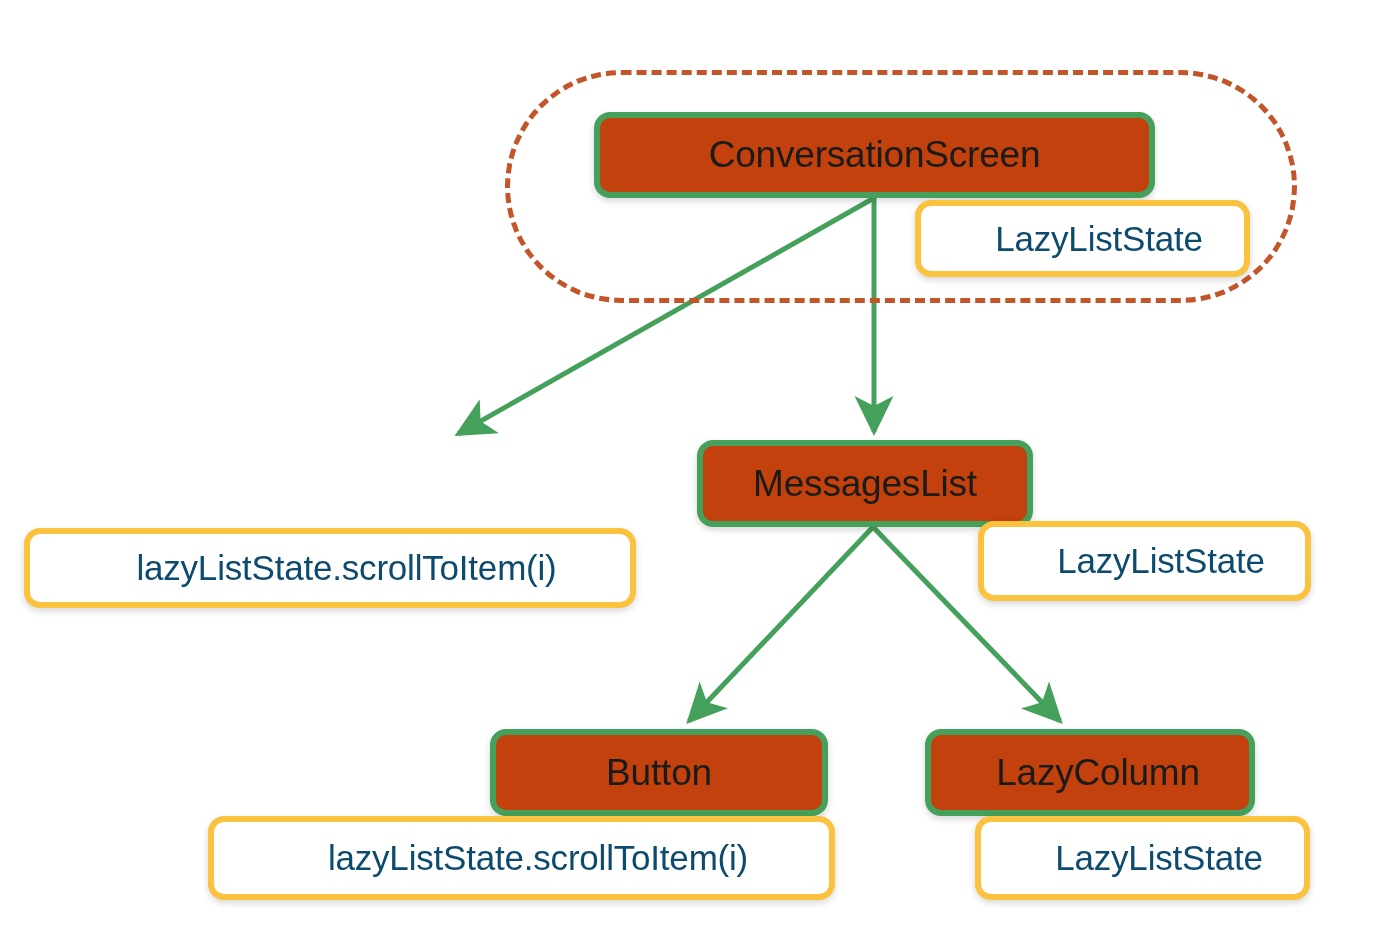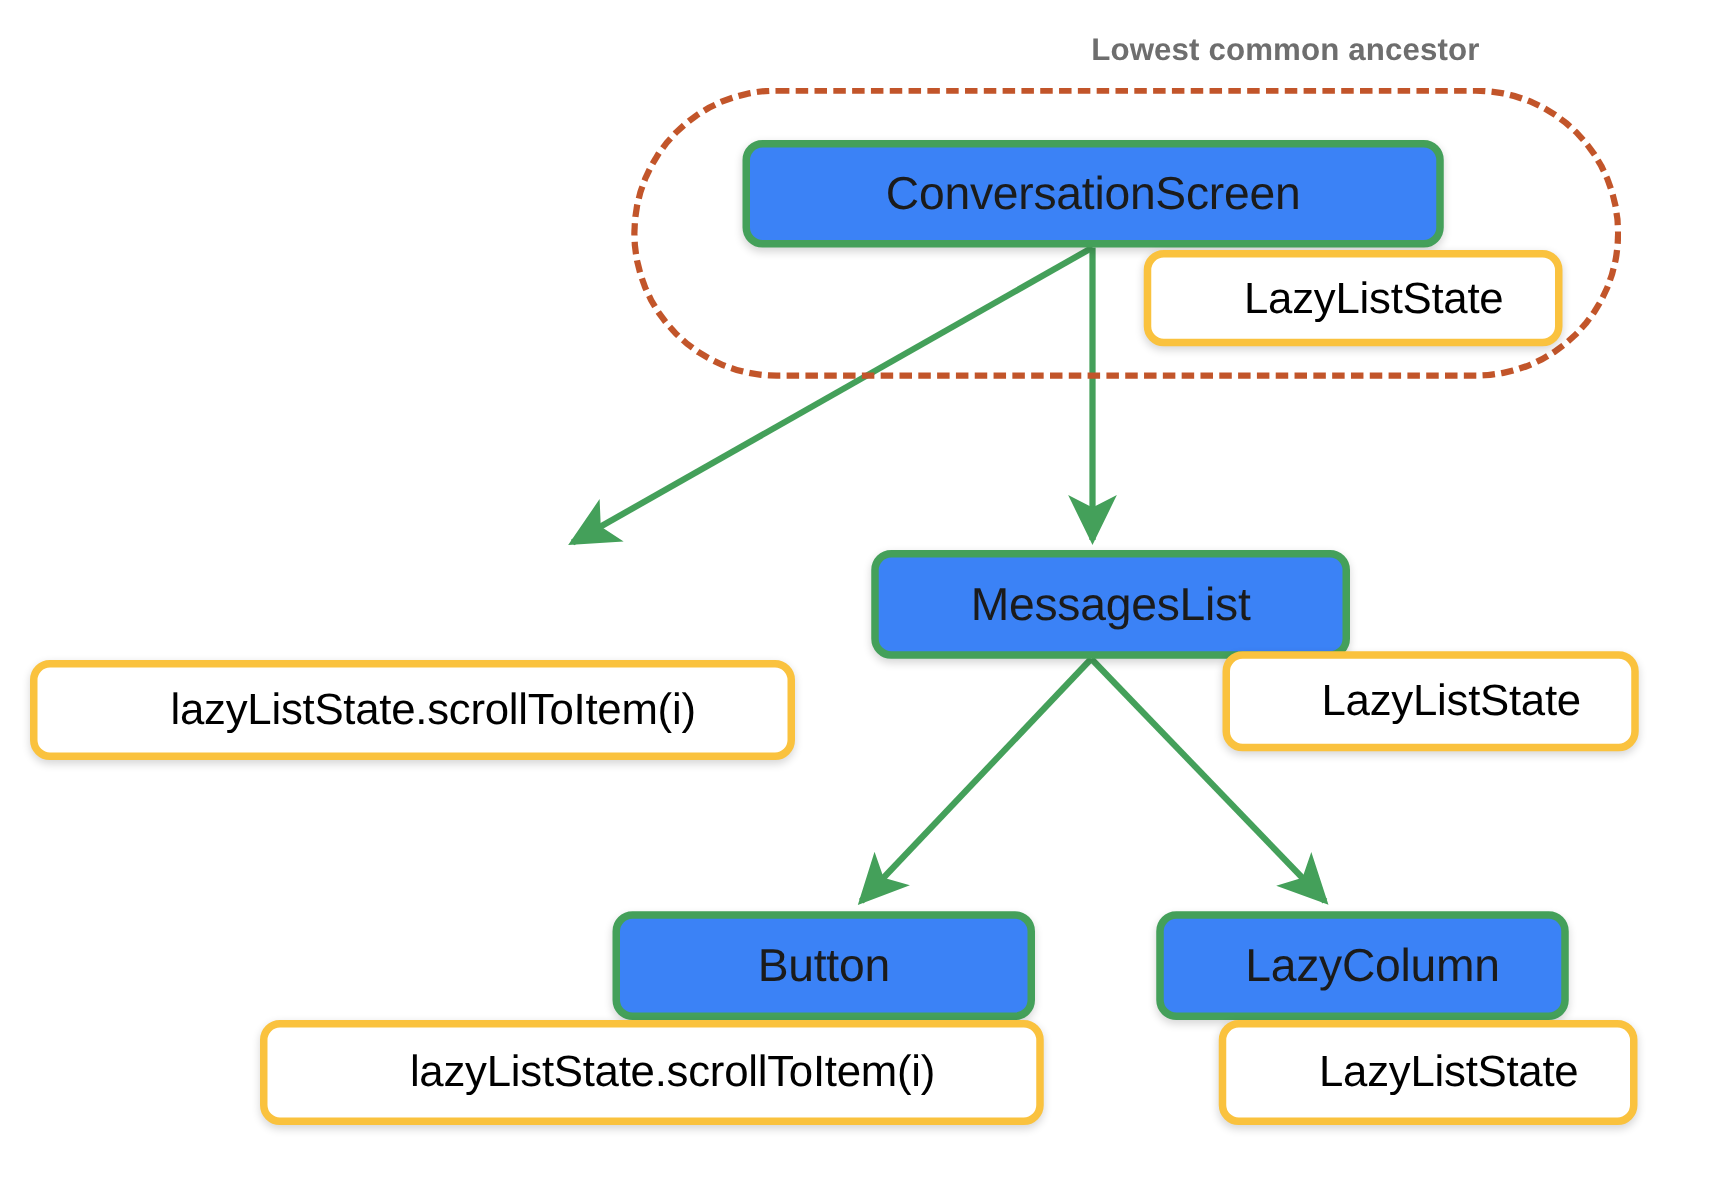--- a/index.html
+++ b/index.html
@@ -50,75 +50,74 @@
     z-index: 6;
   }
 
   
   .node {
     position: absolute;
     box-sizing: border-box;
     display: flex;
     align-items: center;
     justify-content: center;
-    background: #3b82f6;
+    background: #c2410c;
     border: 6px solid #44a05a;
     border-radius: 16px;
     color: #1b1b1b;
     font-size: 37px;
     letter-spacing: -0.2px;
     white-space: nowrap;
     box-shadow: 0 3px 7px rgba(0,0,0,0.16);
     z-index: 3;
   }
 
   
   .badge {
     position: absolute;
     box-sizing: border-box;
     display: flex;
     align-items: center;
     justify-content: center;
     background: #ffffff;
     border: 6px solid #fac23e;
     border-radius: 16px;
-    color: #000000;
+    color: #0c4a6e;
     font-size: 35px;
     letter-spacing: -0.2px;
     white-space: nowrap;
     box-shadow: 0 3px 7px rgba(0,0,0,0.16);
     z-index: 5;
     padding-left: 33px;
   }
 </style>
 </head>
 <body>
 
 <div id="canvas">
 
-  <div class="lca-caption" style="left:873px; top:26px;">Lowest common ancestor</div>
 
   <div class="lca-group" style="left:505px; top:70px; width:792px; height:233px;"></div>
 
   <svg id="edges" viewBox="0 0 1388 942" width="1388" height="942">
     <defs>
       <marker id="arrowhead" markerWidth="9" markerHeight="9" refX="7.2" refY="4.5" orient="auto" markerUnits="strokeWidth">
         <path d="M0,0.6 L8,4.5 L0,8.4 L2,4.5 Z" fill="#44a05a"></path>
       </marker>
     </defs>
     <line x1="874" y1="198" x2="458" y2="434" stroke="#44a05a" stroke-width="5" marker-end="url(#arrowhead)"></line>
     <line x1="874" y1="198" x2="874" y2="432" stroke="#44a05a" stroke-width="5" marker-end="url(#arrowhead)"></line>
     <line x1="873" y1="527" x2="689" y2="721" stroke="#44a05a" stroke-width="5" marker-end="url(#arrowhead)"></line>
     <line x1="873" y1="527" x2="1060" y2="721" stroke="#44a05a" stroke-width="5" marker-end="url(#arrowhead)"></line>
   </svg>
 
   <div class="node" style="left:594px; top:112px; width:561px; height:86px;">ConversationScreen</div>
 
 
-  <div class="node" style="left:697px; top:440px; width:383px; height:87px;">MessagesList</div>
+  <div class="node" style="left:697px; top:440px; width:336px; height:87px;">MessagesList</div>
 
   <div class="node" style="left:490px; top:729px; width:338px; height:87px;">Button</div>
 
   <div class="node" style="left:925px; top:729px; width:330px; height:87px;padding-left:16px;">LazyColumn</div>
 
   <div class="badge" style="left:915px; top:200px; width:335px; height:77px;">LazyListState</div>
 
   <div class="badge" style="left:24px; top:528px; width:612px; height:80px;">lazyListState.scrollToItem(i)</div>
 
   <div class="badge" style="left:978px; top:521px; width:333px; height:80px;">LazyListState</div>

